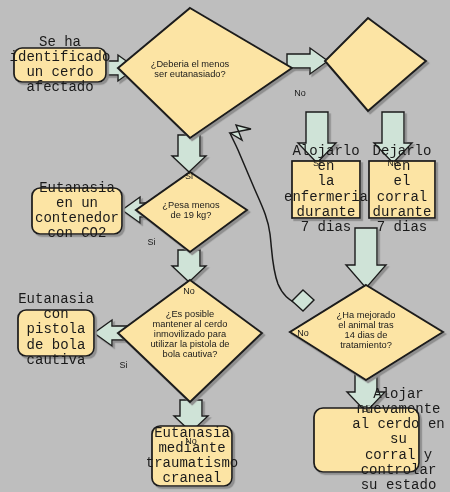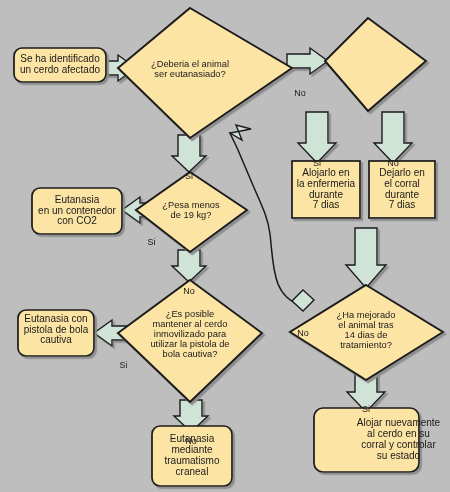--- a/index.html
+++ b/index.html
@@ -17,21 +17,21 @@
     position:absolute;
     display:flex;
     align-items:center;
     justify-content:center;
     text-align:center;
     color:#1a1a1a;
     line-height:1.08;
     pointer-events:none;
     white-space:pre-line;
   }
-  .t-box{font-size:10px;}
+  .t-box{font-size:14px;font-family:Liberation Mono, monospace;}
   .t-dia{font-size:9.3px;}
   .t-tag{font-size:9px;margin-top:33px;}
 </style>
 </head>
 <body>
 
 <div id="stage">
 
   <svg id="flow" viewBox="0 0 450 492">
     <defs>
@@ -97,21 +97,21 @@
       <polygon points="366,285 443,332 366,380 290,332" fill="#fce4a4" stroke="#1a1a1a" stroke-width="2" filter="url(#dshadow)"></polygon>
 
       <rect x="314" y="408" width="105" height="64" rx="9" ry="9" fill="#fce4a4" stroke="#1a1a1a" stroke-width="1.7" filter="url(#dshadow)"></rect>
 
     </g>
   </svg>
 
   <div class="node-label t-box" style="left:14px;top:48px;width:92px;height:34px;">Se ha identificado
 un cerdo afectado</div>
 
-  <div class="node-label t-dia" style="left:120px;top:50px;width:140px;height:38px;">¿Deberia el animal
+  <div class="node-label t-dia" style="left:120px;top:50px;width:140px;height:38px;">¿Deberia el menos
 ser eutanasiado?</div>
 
 
   <div class="node-label t-box" style="left:292px;top:161px;width:68px;height:57px;">Alojarlo en
 la enfermeria
 durante
 7 dias</div>
 
   <div class="node-label t-box" style="left:369px;top:161px;width:66px;height:57px;">Dejarlo en
 el  corral

